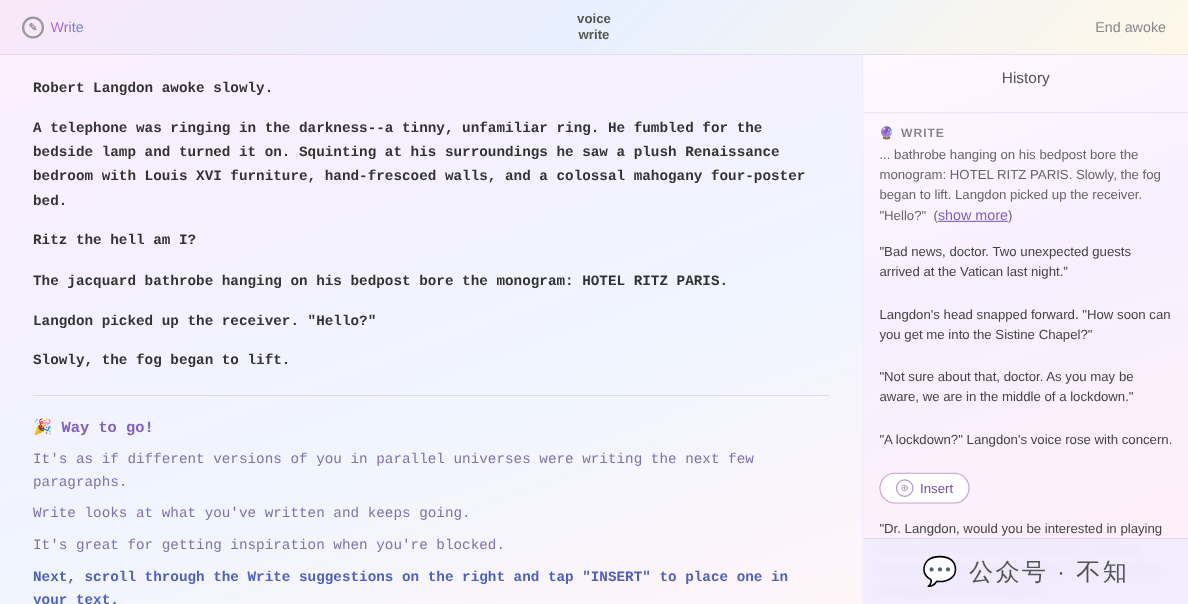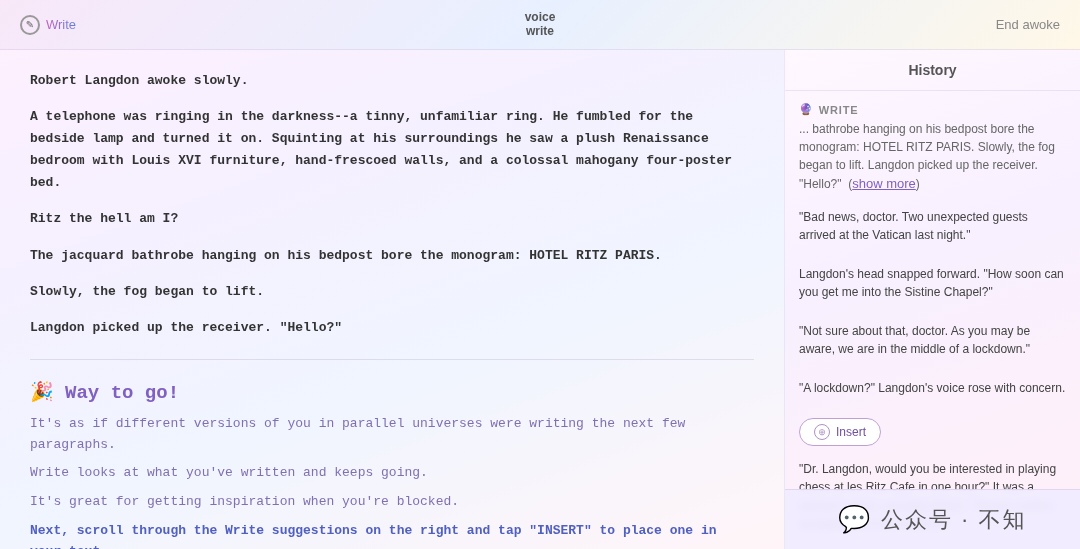--- a/index.html
+++ b/index.html
@@ -119,21 +119,21 @@
       border: none;
       border-top: 1px solid rgba(180,160,200,0.3);
     }
 
     .suggestion-block {
       padding: 10px 0;
     }
 
     .suggestion-header {
       font-family: 'Courier New', Courier, monospace;
-      font-size: 19px;
+      font-size: 14px;
       color: #8060c0;
       margin-bottom: 10px;
       font-weight: 600;
     }
 
     .suggestion-line {
       font-family: 'Courier New', Courier, monospace;
       font-size: 13px;
       color: #8070b0;
       margin-bottom: 8px;
@@ -148,23 +148,23 @@
     
     .right-panel {
       width: 295px;
       background: linear-gradient(160deg, #fff8ff 0%, #f8f0ff 40%, #fff0f8 100%);
       display: flex;
       flex-direction: column;
       overflow: hidden;
     }
 
     .history-header {
-      padding: 12px 16px 12px;
+      padding: 12px 16px 24px;
       font-size: 14px;
-      font-weight: 700;
+      font-weight: 400;
       color: #555;
       text-align: center;
       border-bottom: 1px solid rgba(200,180,220,0.3);
     }
 
     .history-content {
       flex: 1;
       overflow-y: auto;
       padding: 12px 14px;
     }
@@ -281,22 +281,22 @@
 </div>
 
 <div class="main-content">
 
   <div class="left-panel">
     <div class="story-text">
       <p>Robert Langdon awoke slowly.</p>
       <p>A telephone was ringing in the darkness--a tinny, unfamiliar ring. He fumbled for the bedside lamp and turned it on. Squinting at his surroundings he saw a plush Renaissance bedroom with Louis XVI furniture, hand-frescoed walls, and a colossal mahogany four-poster bed.</p>
       <p>Ritz the hell am I?</p>
       <p>The jacquard bathrobe hanging on his bedpost bore the monogram: HOTEL RITZ PARIS.</p>
+      <p>Langdon picked up the receiver. "Hello?"</p>
       <p>Slowly, the fog began to lift.</p>
-      <p>Langdon picked up the receiver. "Hello?"</p>
     </div>
 
     <hr class="divider-line">
 
     <div class="suggestion-block">
       <div class="suggestion-header">🎉 Way to go!</div>
       <div class="suggestion-line">It's as if different versions of you in parallel universes were writing the next few paragraphs.</div>
       <div class="suggestion-line">Write looks at what you've written and keeps going.</div>
       <div class="suggestion-line">It's great for getting inspiration when you're blocked.</div>
       <div class="suggestion-line bold-blue">Next, scroll through the Write suggestions on the right and tap "INSERT" to place one in your text.</div>

